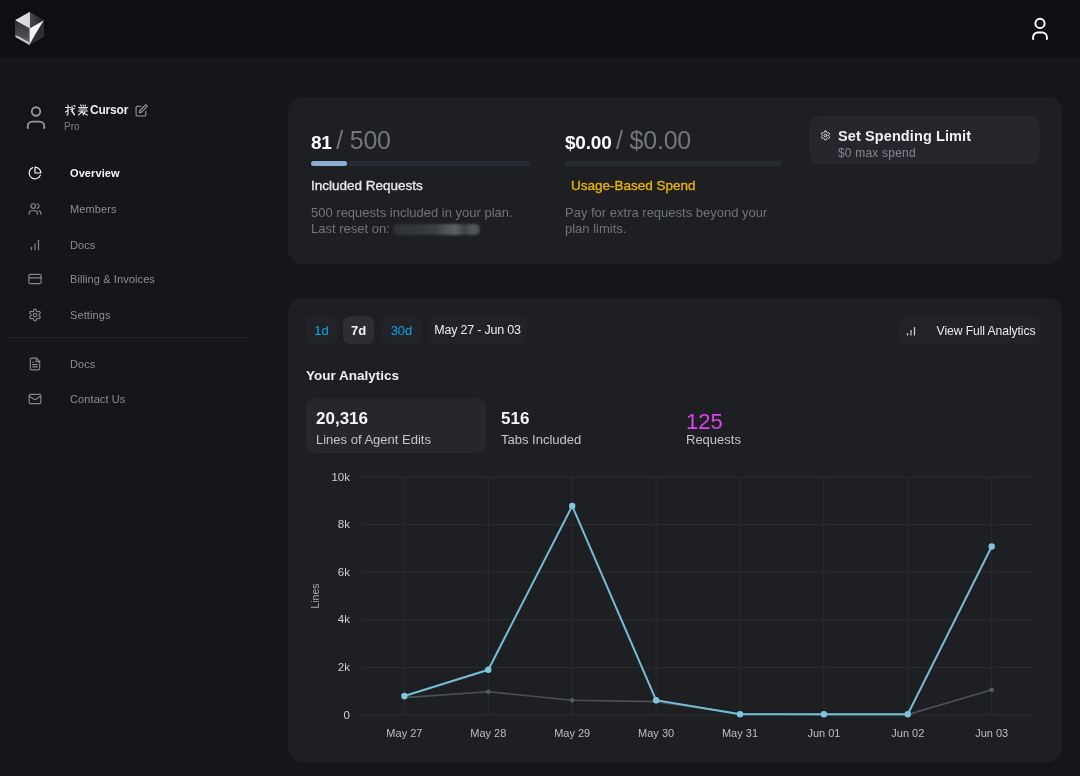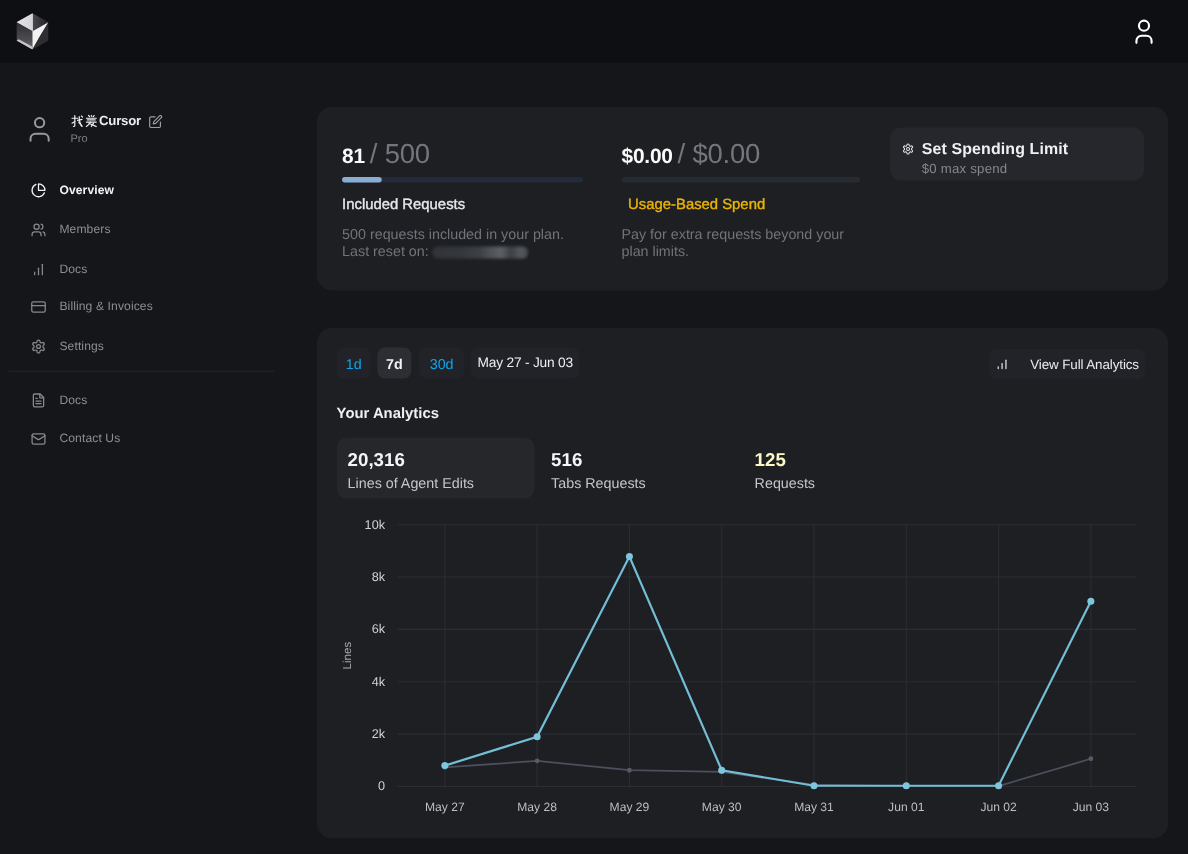--- a/index.html
+++ b/index.html
@@ -2,21 +2,21 @@
 <html><head>
 <meta charset="utf-8">
 <style>
   html,body{margin:0;padding:0}
   body{width:1080px;height:776px;background:#15161a;font-family:"Liberation Sans",sans-serif;position:relative;overflow:hidden}
   .abs{position:absolute}
   .topbar{left:0;top:0;width:1080px;height:57px;background:#0e0f12}
   .card{background:#1d1f23;border-radius:14px}
   .menu{font-size:11px;color:#8b8e93;letter-spacing:.1px}
   .menu.active{color:#f2f3f4;font-weight:bold}
-  .mi{position:absolute;left:28px;display:flex;align-items:center;gap:12px}
+  .mi{position:absolute;left:28px;display:flex;align-items:center;gap:28px}
   .bignum{font-size:19px;font-weight:bold;color:#fafafa;letter-spacing:-0.2px}
   .bigdim{font-size:25px;font-weight:normal;color:#73777d;letter-spacing:-0.2px}
   .cardtitle{font-size:13.5px;color:#e6e8ea;-webkit-text-stroke:0.35px currentColor}
   .body13{font-size:13px;line-height:15.8px;color:#70747a}
   .pill{position:absolute;top:316px;height:28px;border-radius:7px;background:#212329;display:flex;align-items:center;justify-content:center;font-size:13px;color:#0ea5e9;box-sizing:border-box}
 </style>
 </head>
 <body>
 <div class="abs topbar"></div>
 
@@ -171,22 +171,22 @@
       <line x1="19" y1="20" x2="19" y2="5"></line>
     </svg>
   <span style="font-size:12.2px;letter-spacing:-0.1px">View Full Analytics</span>
 </div>
 <div class="abs" style="left:306px;top:368px;font-size:13.5px;font-weight:bold;color:#eff0f2">Your Analytics</div>
 
 <div class="abs" style="left:306px;top:398px;width:180px;height:55px;background:#25272b;border-radius:9px"></div>
 <div class="abs" style="left:316px;top:409px;font-size:17px;font-weight:bold;color:#f4f5f6">20,316</div>
 <div class="abs" style="left:316px;top:432px;font-size:13px;color:#c3c6ca">Lines of Agent Edits</div>
 <div class="abs" style="left:501px;top:409px;font-size:17px;font-weight:bold;color:#f4f5f6">516</div>
-<div class="abs" style="left:501px;top:432px;font-size:13px;color:#c3c6ca">Tabs Requests</div>
-<div class="abs" style="left:686px;top:409px;font-size:17px;font-weight:bold;color:#fef9c3">125</div>
+<div class="abs" style="left:501px;top:432px;font-size:13px;color:#c3c6ca">Tabs Included</div>
+<div class="abs" style="left:686px;top:409px;font-size:22px;font-weight:normal;color:#d946ef">125</div>
 <div class="abs" style="left:686px;top:432px;font-size:13px;color:#c3c6ca">Requests</div>
 
 <svg class="abs" style="left:288px;top:462px" width="774" height="292" viewBox="0 0 774 292" font-family="Liberation Sans, sans-serif">
   <g stroke="#2b2d32" stroke-width="1">
     <line x1="116.4" y1="15" x2="116.4" y2="253"></line>
     <line x1="200.3" y1="15" x2="200.3" y2="253"></line>
     <line x1="284.2" y1="15" x2="284.2" y2="253"></line>
     <line x1="368.1" y1="15" x2="368.1" y2="253"></line>
     <line x1="452.0" y1="15" x2="452.0" y2="253"></line>
     <line x1="535.9" y1="15" x2="535.9" y2="253"></line>

